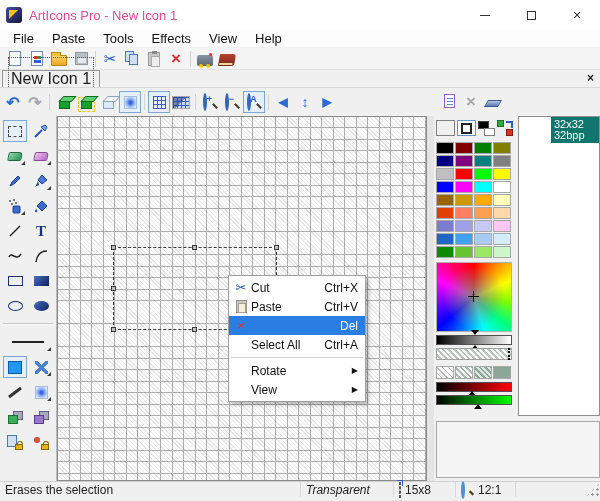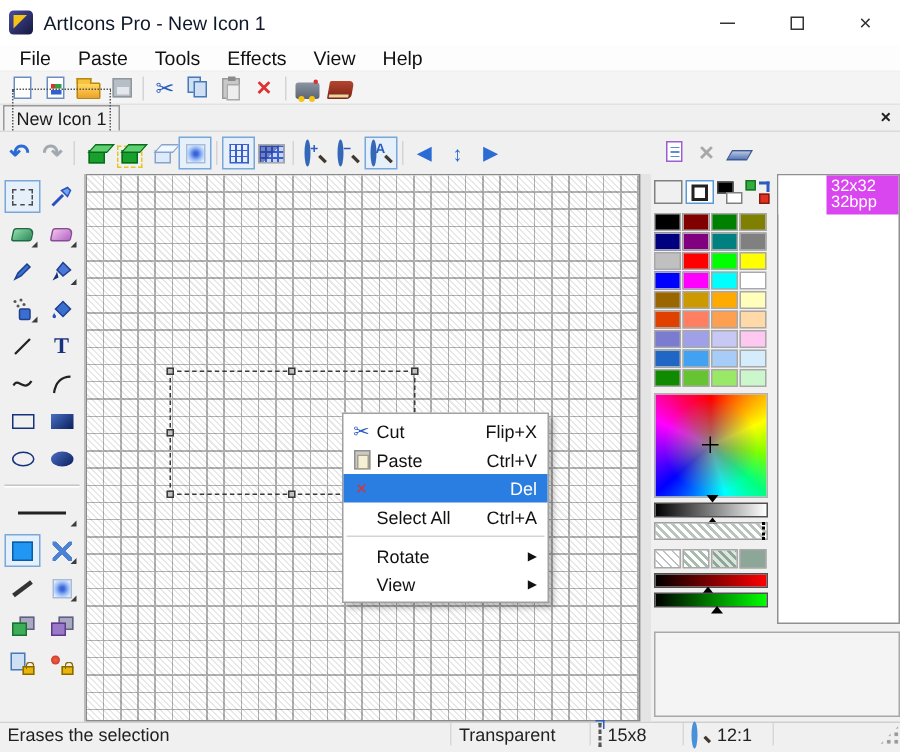--- a/index.html
+++ b/index.html
@@ -4,21 +4,21 @@
 <style>
   * { margin:0; padding:0; box-sizing:border-box; }
   html,body { width:600px; height:501px; overflow:hidden; }
   body { font-family:"Liberation Sans", sans-serif; font-size:12px; color:#1a1a1a; background:#f0f0f0; }
   .window { position:relative; width:600px; height:501px; background:#f0f0f0; }
 
   
   .titlebar { height:30px; background:#ffffff; display:flex; align-items:center; padding-left:6px; }
   .app-icon { width:16px; height:16px; border-radius:3px; background:linear-gradient(135deg,#4a4f9e,#15173f); position:relative; margin-right:7px; }
   .app-icon::after { content:""; position:absolute; left:3px; top:3px; width:0; height:0; border-left:9px solid #f4c418; border-bottom:9px solid transparent; }
-  .title-text { font-size:13px; color:#0f172a; }
+  .title-text { font-size:13px; color:#ec4899; }
   .win-controls { margin-left:auto; display:flex; height:30px; }
   .win-btn { width:46px; height:30px; display:flex; align-items:center; justify-content:center; color:#333; }
   .win-btn .minus { width:10px; height:1px; background:#333; }
   .win-btn .maxbox { width:9px; height:9px; border:1px solid #333; }
   .win-btn.close { font-size:14px; }
 
   
   .menubar { height:18px; background:#fdfdfd; display:flex; align-items:center; padding-left:4px; border-bottom:1px solid #f0f0f0; }
   .menu-item { padding:0 9px; font-size:13px; color:#111; }
 
@@ -44,21 +44,21 @@
   .glyph-del.disabled { color:#a8a8a8; }
   .i-wizard { width:16px; height:11px; background:linear-gradient(#8b94a2,#5c6470); border-radius:2px; position:relative; margin-top:4px; }
   .i-wizard::before { content:""; position:absolute; left:2px; bottom:-2px; width:4px; height:4px; border-radius:50%; background:#f4c418; box-shadow:7px 0 0 #f4c418; }
   .i-wizard::after { content:""; position:absolute; right:1px; top:-2px; width:3px; height:3px; border-radius:50%; background:#e03030; }
   .i-book { width:16px; height:12px; background:linear-gradient(#b4452f,#7c2418); transform:skewX(-10deg); border-radius:1px 3px 3px 1px; position:relative; margin-top:3px; }
   .i-book::after { content:""; position:absolute; left:1px; bottom:1px; width:13px; height:2px; background:#e8d8a0; }
 
   
   .tabbar { height:18px; background:#f0f0f0; border-bottom:1px solid #d9d9d9; display:flex; align-items:flex-end; position:relative; }
   .tab { margin-left:2px; height:17px; padding:1px 6px; background:#f0f0f0; border:1px solid #999; border-bottom:none; display:flex; align-items:center; }
-  .tab .tab-label { outline:1px dotted #555; padding:12px 2px; font-size:12px; }
+  .tab .tab-label { outline:1px dotted #555; padding:12px 2px; font-size:16px; }
   .tabbar-close { position:absolute; right:6px; top:2px; font-size:12px; font-weight:bold; color:#222; line-height:1; }
 
   
   .editbar { height:28px; background:#f0f0f0; display:flex; align-items:center; padding-left:2px; position:relative; }
   .eb-btn { width:22px; height:22px; display:flex; align-items:center; justify-content:center; position:relative; border:1px solid transparent; }
   .eb-btn.pressed { border:1px solid #7aa7d8; background:#e6f0fb; }
   .glyph-undo { font-size:16px; font-weight:bold; color:#2b6cd4; }
   .glyph-redo { font-size:16px; font-weight:bold; color:#a2a8b0; }
   .i-cube { width:11px; height:9px; background:#17a02c; border:1px solid #0c6b1a; position:relative; margin-top:4px; }
   .i-cube::before { content:""; position:absolute; top:-5px; left:1px; width:11px; height:4px; background:#5fd072; border:1px solid #0c6b1a; transform:skewX(-42deg); }
@@ -179,28 +179,28 @@
   .mk-right { position:absolute; right:0; top:0; width:4px; height:100%; border-left:2px dotted #000; }
   .patterns { display:grid; grid-template-columns:repeat(4,18px); gap:1px; margin-top:6px; }
   .pat { width:18px; height:13px; border:1px solid #a8a8a8; }
   .pat1 { background:repeating-linear-gradient(45deg,#fff 0 3px,#c0c0c0 3px 4px); }
   .pat2 { background:repeating-linear-gradient(45deg,#fff 0 2px,#a8bcae 2px 4px); }
   .pat3 { background:repeating-linear-gradient(45deg,#dce6de 0 2px,#8ca697 2px 4px); }
   .pat4 { background:#8ca697; }
   .list-panel { flex:1; background:#fff; border:1px solid #909090; margin-left:2px; }
   .list-item { display:flex; height:26px; }
   .list-thumb { width:32px; background:#fff; }
-  .list-text { flex:1; background:#d946ef; color:#fff; font-size:11px; line-height:11px; padding:2px 0 0 3px; }
+  .list-text { flex:1; background:#0f766e; color:#fff; font-size:11px; line-height:11px; padding:2px 0 0 3px; }
   .preview-panel { margin-top:5px; margin-left:2px; height:57px; border:1px solid #a8a8a8; background:#f4f4f4; flex:none; }
 
   
   .statusbar { height:16px; background:#f0f0f0; border-top:1px solid #cfcfcf; display:flex; align-items:center; font-size:12px; color:#222; }
   .sb-sec { height:100%; display:flex; align-items:center; padding:0 5px; border-right:1px solid #d8d8d8; }
   .sb-msg { width:300px; border-right:none; }
-  .sb-mode { width:94px; border-left:1px solid #d8d8d8; }
+  .sb-mode { width:94px; border-left:1px solid #d8d8d8;font-style:italic; }
   .sb-pos { width:66px; } .sb-size { width:62px; } .sb-zoom { width:60px; }
   .sb-ic { margin-right:4px; position:relative; }
   .i-dashsq { width:10px; height:10px; border:1px dashed #555; position:relative; }
   .i-dashsq.plus::before { content:"+"; position:absolute; left:-4px; top:-9px; font-size:9px; color:#333; }
   .i-dashsq.arrows::before { content:""; position:absolute; right:-3px; top:-3px; width:5px; height:5px; border-top:1px solid #2b5cbf; border-right:1px solid #2b5cbf; }
   .minimag { position:relative; width:13px; height:13px; }
   .minimag .lens { width:9px; height:9px; border:2px solid #4a90d9; border-radius:50%; background:#dceafc; }
   .minimag .handle { position:absolute; width:5px; height:2px; background:#e07818; right:0; bottom:2px; transform:rotate(45deg); }
   .grip { margin-left:auto; width:14px; height:14px; align-self:flex-end;
       background-image:radial-gradient(#9a9a9a 1.3px, transparent 1.4px); background-size:5px 5px; background-position:100% 100%;
@@ -479,21 +479,21 @@
         <span class="handle h-bm"></span>
         <span class="handle h-br"></span>
       </div>
 
       <div class="ctxmenu">
         <div>
 
             <div class="mi">
               <span class="mi-ic" style="color: rgb(43, 92, 191);">✂</span>
               <span class="mi-label">Cut</span>
-              <span class="mi-sc">Flip+X</span>
+              <span class="mi-sc">Ctrl+X</span>
             </div>
 
 
             <div class="mi">
               <span class="mi-ic mi-paste"></span>
               <span class="mi-label">Paste</span>
               <span class="mi-sc">Ctrl+V</span>
             </div>
 
             <div class="mi hl">

